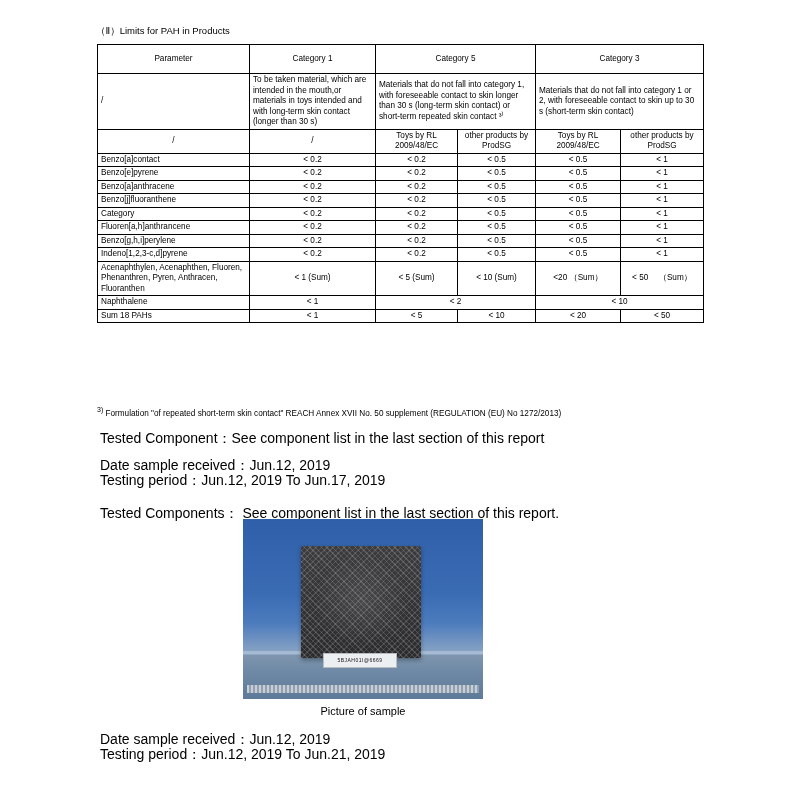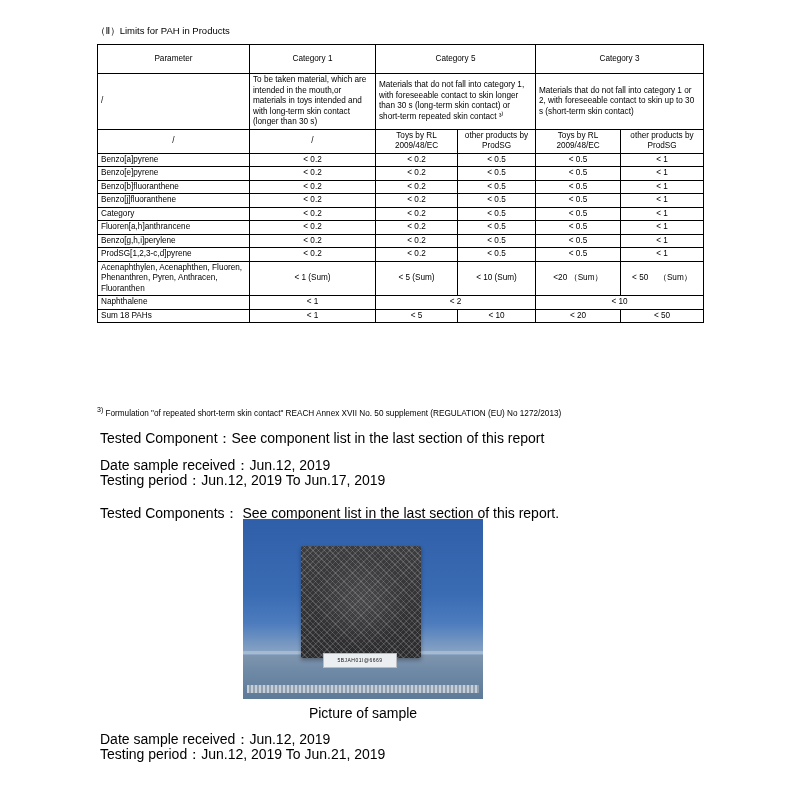--- a/index.html
+++ b/index.html
@@ -180,21 +180,21 @@
     height: 8px;
     background: repeating-linear-gradient(90deg, #d7dde3 0 2px, #9aa5b1 2px 4px);
     opacity: 0.85;
   }
   .caption {
     position: absolute;
     left: 243px;
     top: 705px;
     width: 240px;
     text-align: center;
-    font-size: 14px;
+    font-size: 11px;
   }
 </style>
 </head>
 <body>
 
 <div class="page">
 
   <div class="section-title">（Ⅱ）Limits for PAH in Products</div>
 
   <table class="pah">
@@ -222,37 +222,37 @@
       <tr>
         <td class="slash-center">/</td>
         <td class="slash-center">/</td>
         <td class="sub-head">Toys by RL 2009/48/EC</td>
         <td class="sub-head">other products by ProdSG</td>
         <td class="sub-head">Toys by RL 2009/48/EC</td>
         <td class="sub-head">other products by ProdSG</td>
       </tr>
 
       <tr>
-        <td class="param-name">Benzo[a]pyrene</td>
+        <td class="param-name">Benzo[a]contact</td>
         <td class="val">&lt; 0.2</td>
         <td class="val">&lt; 0.2</td>
         <td class="val">&lt; 0.5</td>
         <td class="val">&lt; 0.5</td>
         <td class="val">&lt; 1</td>
       </tr>
       <tr>
         <td class="param-name">Benzo[e]pyrene</td>
         <td class="val">&lt; 0.2</td>
         <td class="val">&lt; 0.2</td>
         <td class="val">&lt; 0.5</td>
         <td class="val">&lt; 0.5</td>
         <td class="val">&lt; 1</td>
       </tr>
       <tr>
-        <td class="param-name">Benzo[b]fluoranthene</td>
+        <td class="param-name">Benzo[a]anthracene</td>
         <td class="val">&lt; 0.2</td>
         <td class="val">&lt; 0.2</td>
         <td class="val">&lt; 0.5</td>
         <td class="val">&lt; 0.5</td>
         <td class="val">&lt; 1</td>
       </tr>
       <tr>
         <td class="param-name">Benzo[j]fluoranthene</td>
         <td class="val">&lt; 0.2</td>
         <td class="val">&lt; 0.2</td>
@@ -278,21 +278,21 @@
       </tr>
       <tr>
         <td class="param-name">Benzo[g,h,i]perylene</td>
         <td class="val">&lt; 0.2</td>
         <td class="val">&lt; 0.2</td>
         <td class="val">&lt; 0.5</td>
         <td class="val">&lt; 0.5</td>
         <td class="val">&lt; 1</td>
       </tr>
       <tr>
-        <td class="param-name">ProdSG[1,2,3-c,d]pyrene</td>
+        <td class="param-name">Indeno[1,2,3-c,d]pyrene</td>
         <td class="val">&lt; 0.2</td>
         <td class="val">&lt; 0.2</td>
         <td class="val">&lt; 0.5</td>
         <td class="val">&lt; 0.5</td>
         <td class="val">&lt; 1</td>
       </tr>
 
       <tr>
         <td class="multi-name">Acenaphthylen, Acenaphthen, Fluoren, Phenanthren, Pyren, Anthracen, Fluoranthen</td>
         <td class="val">&lt; 1 (Sum)</td>

